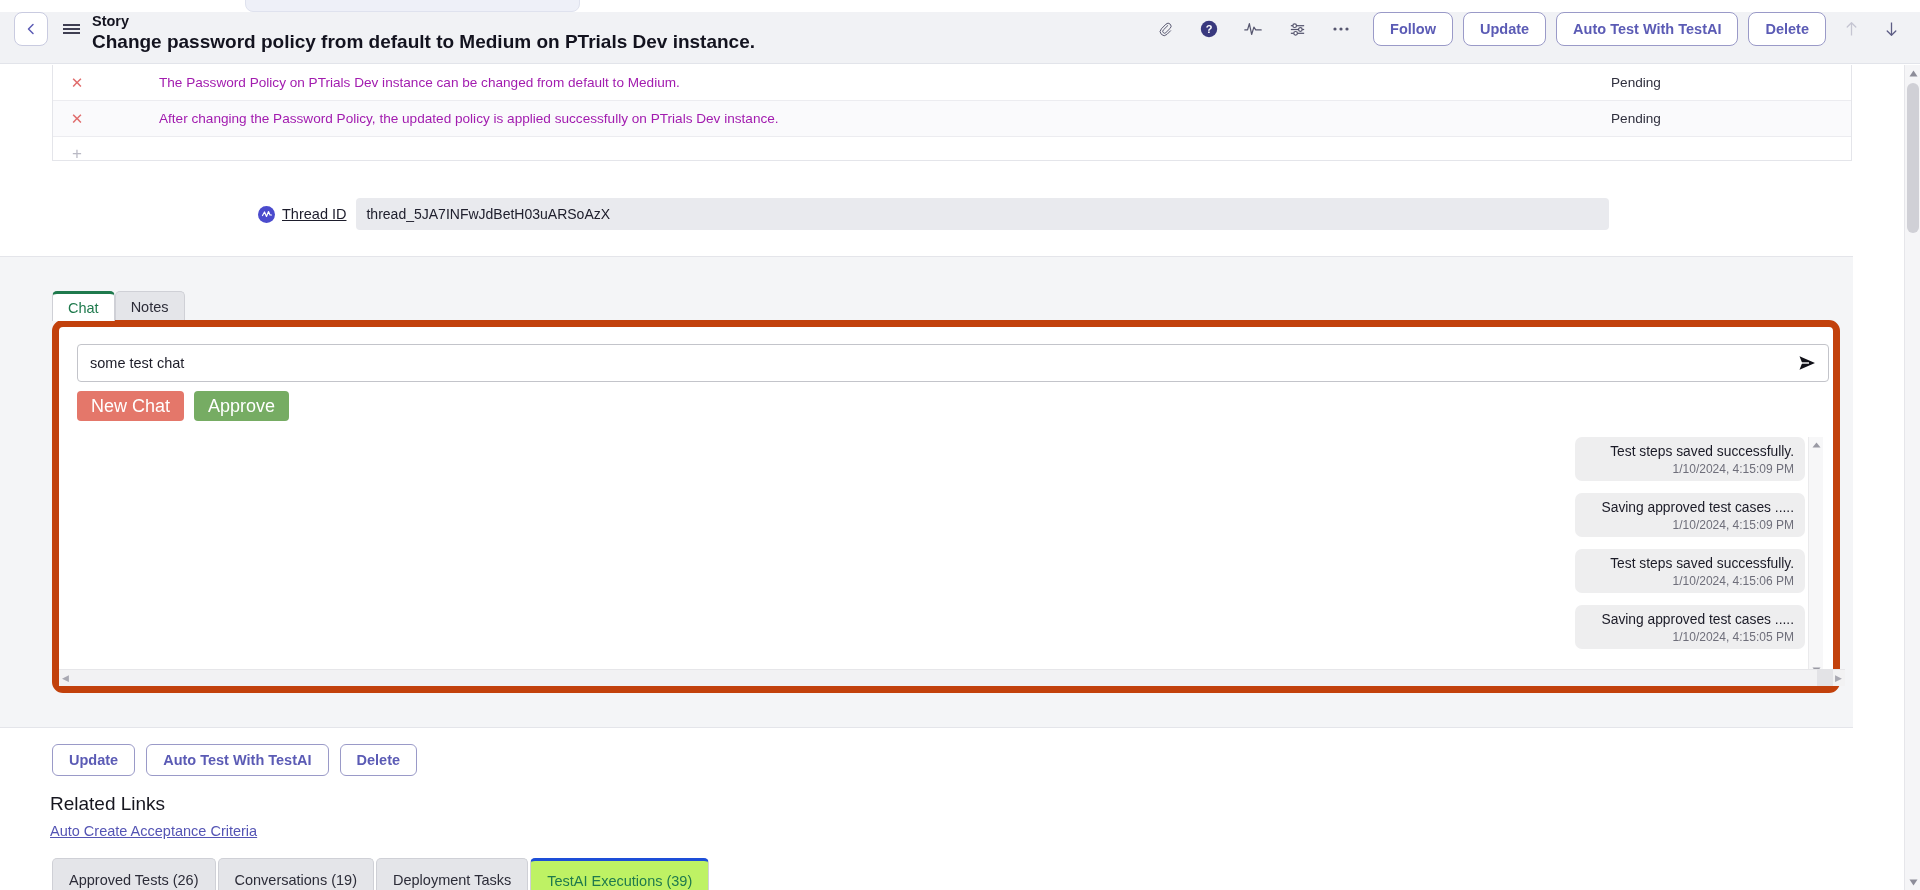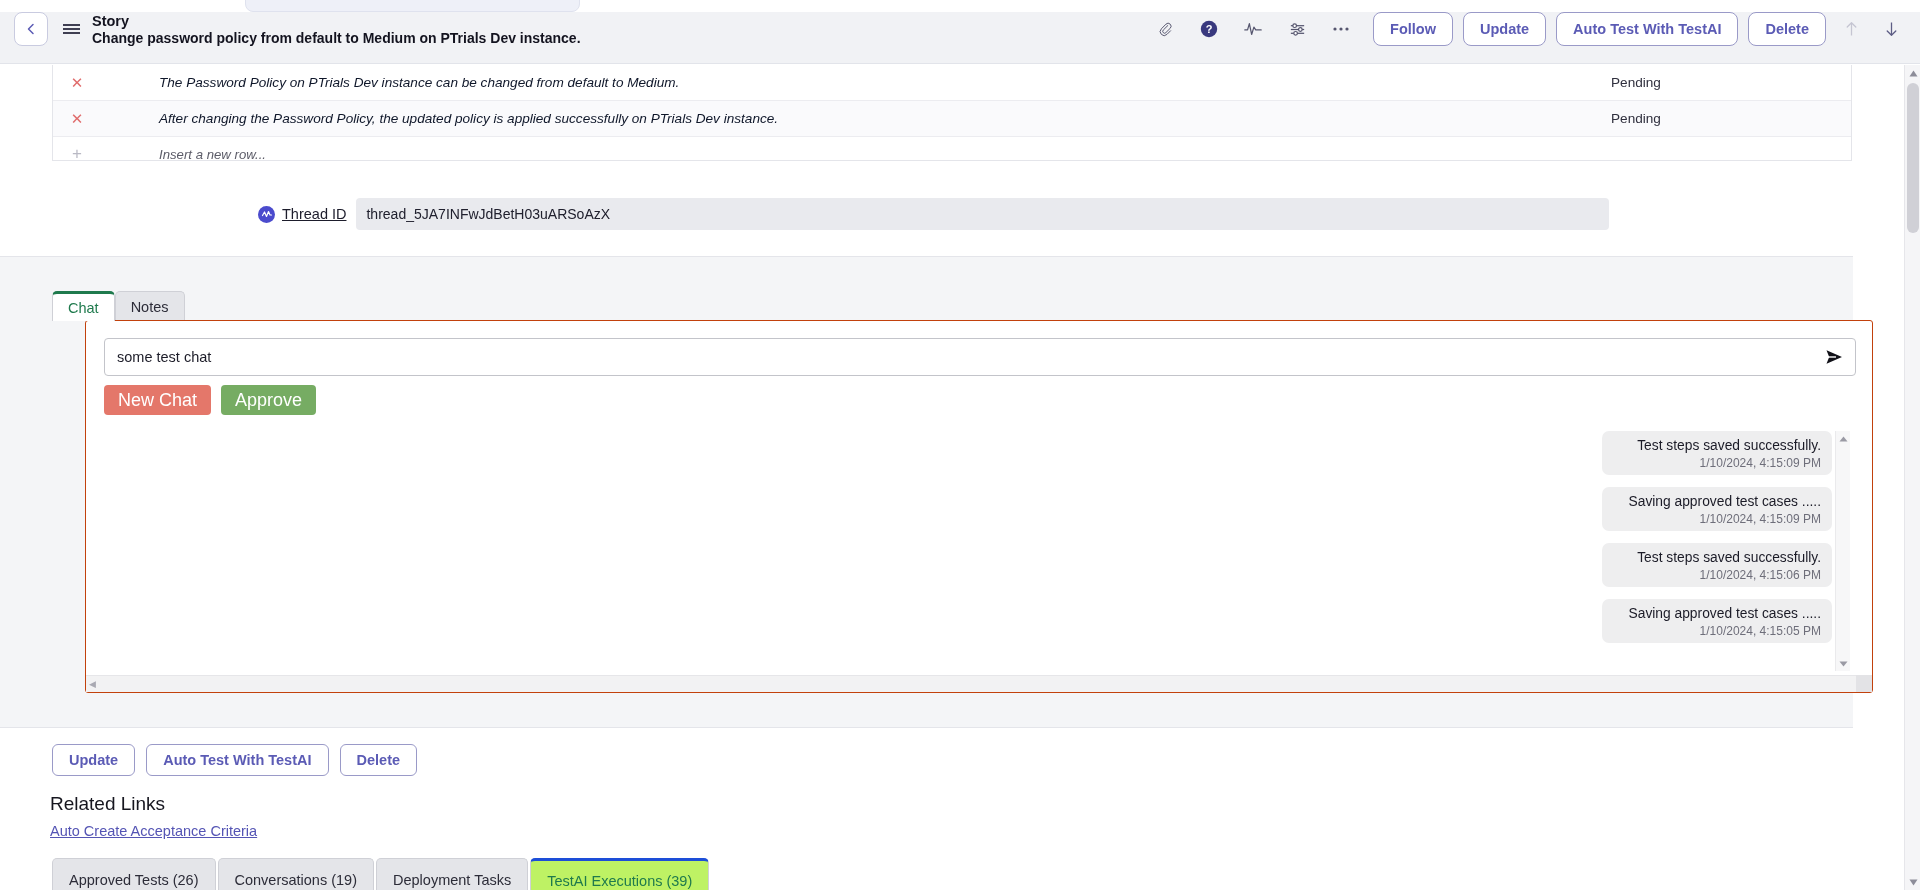--- a/index.html
+++ b/index.html
@@ -49,21 +49,21 @@
   }
   .hamburger span {
     display: block; width: 17px; height: 1.6px;
     background: #3f3f52; margin: 2.6px 0;
   }
   .titleblock { margin-left: 8px; line-height: 1.25; }
   .titleblock .kind {
     font-size: 14.5px; font-weight: 700; color: #13131f;
   }
   .titleblock .summary {
-    font-size: 14px; font-weight: 700; color: #13131f;
+    font-size: 19px; font-weight: 700; color: #13131f;
   }
   .header-spacer { flex: 1 1 auto; }
 
   .icon-btn {
     width: 34px; height: 34px;
     display: flex; align-items: center; justify-content: center;
     margin: 0 5px; cursor: pointer;
   }
   .hdr-btn {
     height: 34px;
@@ -104,22 +104,22 @@
     width: 48px; flex: 0 0 48px;
     text-align: center; color: #e06c6c;
     font-size: 15px; cursor: pointer;
   }
   .ac-plus {
     width: 48px; flex: 0 0 48px;
     text-align: center; color: #b9b9c4;
     font-size: 17px; cursor: pointer;
   }
   .ac-text {
-    flex: 1 1 auto; color: #0f172a;
-    padding-left: 58px; cursor: pointer; font-style: italic;
+    flex: 1 1 auto; color: #a21caf;
+    padding-left: 58px; cursor: pointer;
   }
   .ac-text.placeholder {
     color: #5c5c68; font-style: italic; font-size: 13.2px;
   }
   .ac-status {
     width: 240px; flex: 0 0 240px;
     color: #30303e; font-size: 13.6px;
   }
 
   
@@ -191,23 +191,22 @@
   .tab.active {
     background: #ffffff;
     border-top: 3px solid #1f7a4d;
     color: #1f7a4d;
     position: relative; z-index: 3;
   }
   .chat-body {
     position: absolute; top: 63px; left: 52px;
     width: 1788px; height: 373px;
     background: #ffffff;
-    border: 1px solid #c2410c;
-    border-radius: 3px;
-    margin-left: 33px;
+    border: 7px solid #c2410c;
+    border-radius: 11px;
   }
   .chat-input-row {
     position: absolute; top: 17px; left: 18px;
     width: 1752px; height: 38px;
     border: 1px solid #c3c4ca;
     border-radius: 4px;
     display: flex; align-items: center;
   }
   .chat-input {
     flex: 1 1 auto; height: 36px;
@@ -427,21 +426,20 @@
   </div>
 
   <div class="ac-row alt">
     <div class="ac-mark">✕</div>
     <div class="ac-text">After changing the Password Policy, the updated policy is applied successfully on PTrials Dev instance.</div>
     <div class="ac-status">Pending</div>
   </div>
 
   <div class="ac-row last">
     <div class="ac-plus">+</div>
-    <div class="ac-text placeholder">Insert a new row...</div>
     <div class="ac-status"></div>
   </div>
 </div>
 
 <div class="outer-scroll">
   <div class="up">
     <svg width="9" height="7" viewBox="0 0 9 7">
       <polygon points="4.5,0.5 8.5,6.5 0.5,6.5" fill="#8d8d99"></polygon>
     </svg>
   </div>

